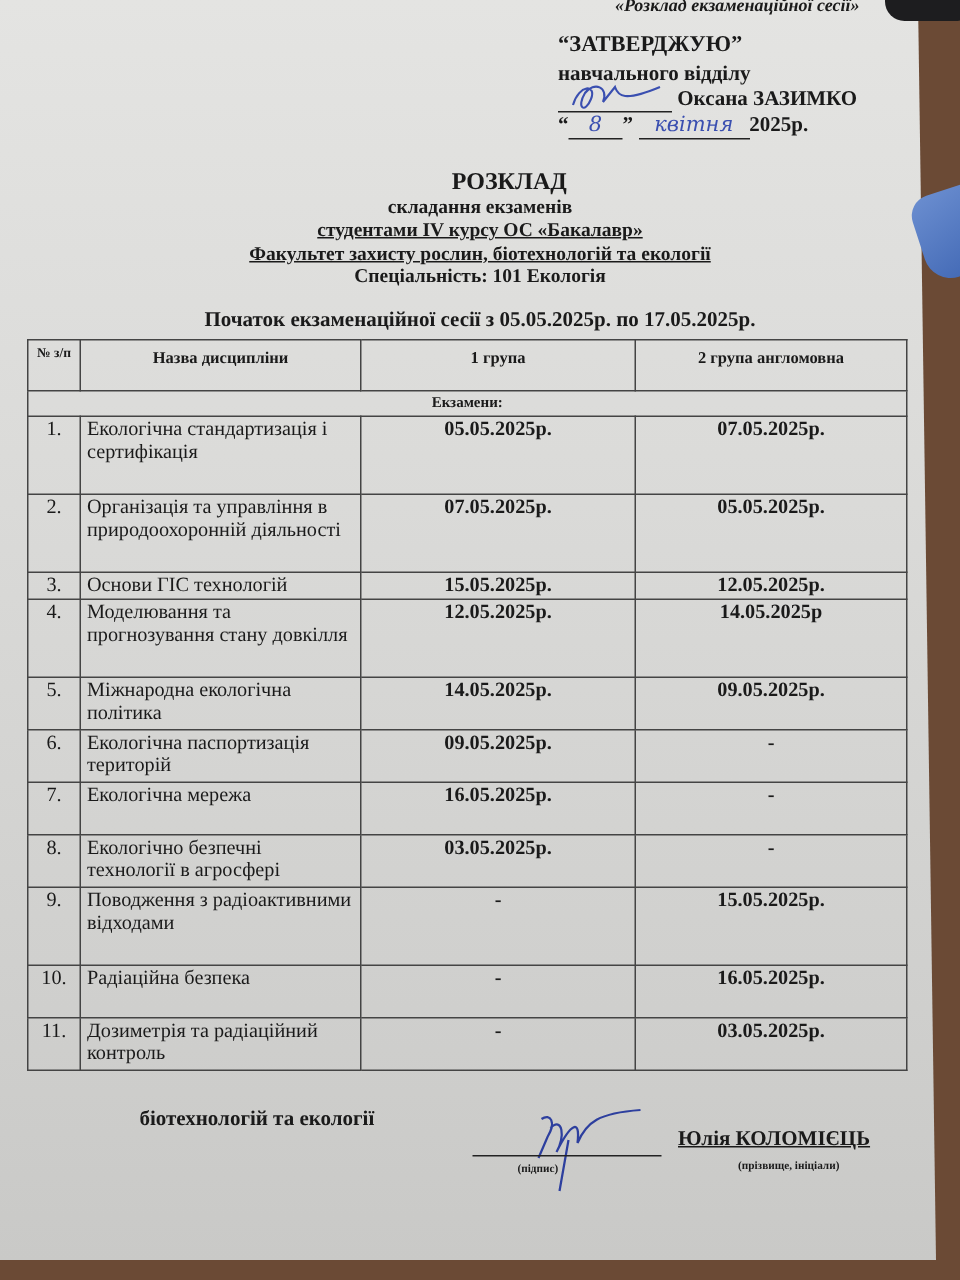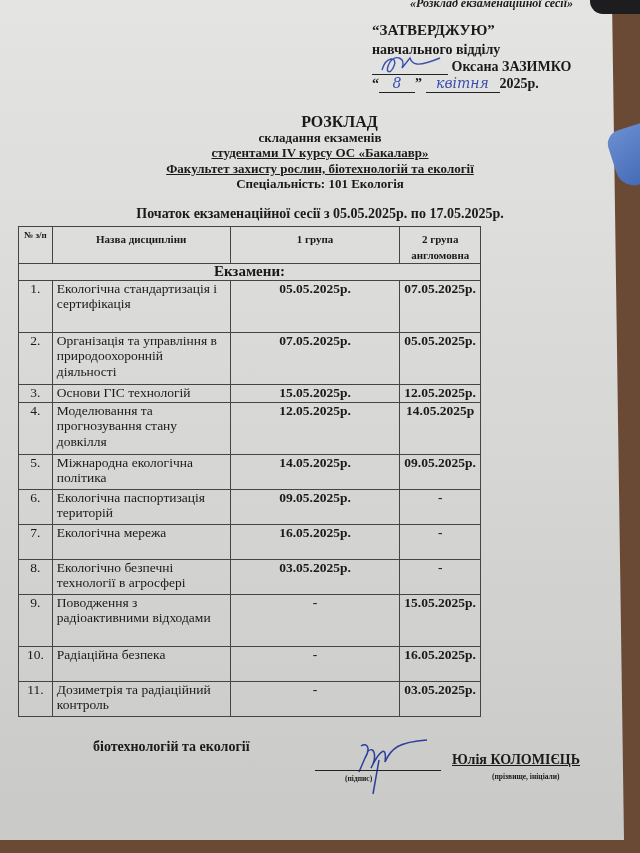--- a/index.html
+++ b/index.html
@@ -31,31 +31,31 @@
   .sig-line { display: inline-block; border-bottom: 1px solid #222; }
   .handwrite { color: #3a4fb0; font-style: italic; font-family: "DejaVu Serif", serif; font-weight: normal; }
   .title-block {
     position: absolute; left: 0; top: 114px; width: 640px; text-align: center;
     font-weight: bold; font-size: 13px; line-height: 15.5px;
   }
   .title-block .big { font-size: 16px; padding-left: 39px; }
   .u { text-decoration: underline; }
   .session { margin-top: 14px; font-size: 14px; }
   table.exam {
-    position: absolute; left: 18px; top: 226px; width: 463px;
+    position: absolute; left: 18px; top: 226px; width: 587px;
     border-collapse: collapse; font-size: 13.5px; line-height: 15.5px;
   }
   table.exam td, table.exam th { border: 1px solid #444; vertical-align: top; padding: 0 4px; }
   table.exam th { font-weight: bold; font-size: 11px; text-align: center; padding-top: 5px; }
   table.exam th.num { font-size: 9px; line-height: 12px; padding-top: 2px; }
   .c-num { width: 26px; text-align: center; }
   .c-name { width: 178px; }
   .c-g1, .c-g2 { text-align: center; font-weight: bold; }
   .c-g1 { width: 174px; }
-  .section td { text-align: center; font-weight: bold; font-size: 15px; padding: 3px 0 1px; }
+  .section td { text-align: center; font-weight: bold; font-size: 10px; padding: 3px 0 1px; }
   .footer { position: absolute; left: 93px; top: 738px; font-weight: bold; font-size: 14px; line-height: 17px; }
   .dean-sig { position: absolute; left: 315px; top: 738px; width: 130px; height: 40px; }
   .dean-sig .ul { position: absolute; left: 0; top: 32px; width: 126px; border-bottom: 1px solid #222; }
   .dean-sig .cap { position: absolute; left: 30px; top: 36px; font-size: 7.5px; font-weight: bold; }
   .dean-name { position: absolute; left: 452px; top: 752px; font-weight: bold; font-size: 14px; text-decoration: underline; text-align: center; }
   .dean-cap { position: absolute; left: 492px; top: 772px; font-size: 7.5px; font-weight: bold; }
 </style>
 </head>
 <body>
 

